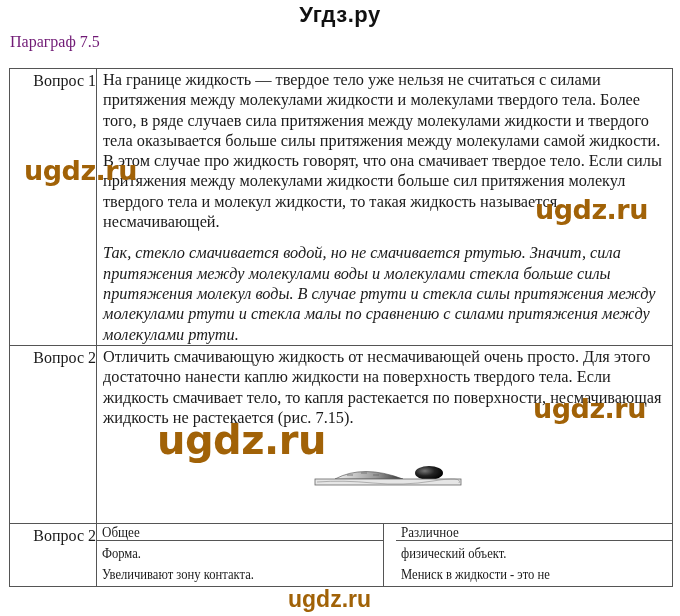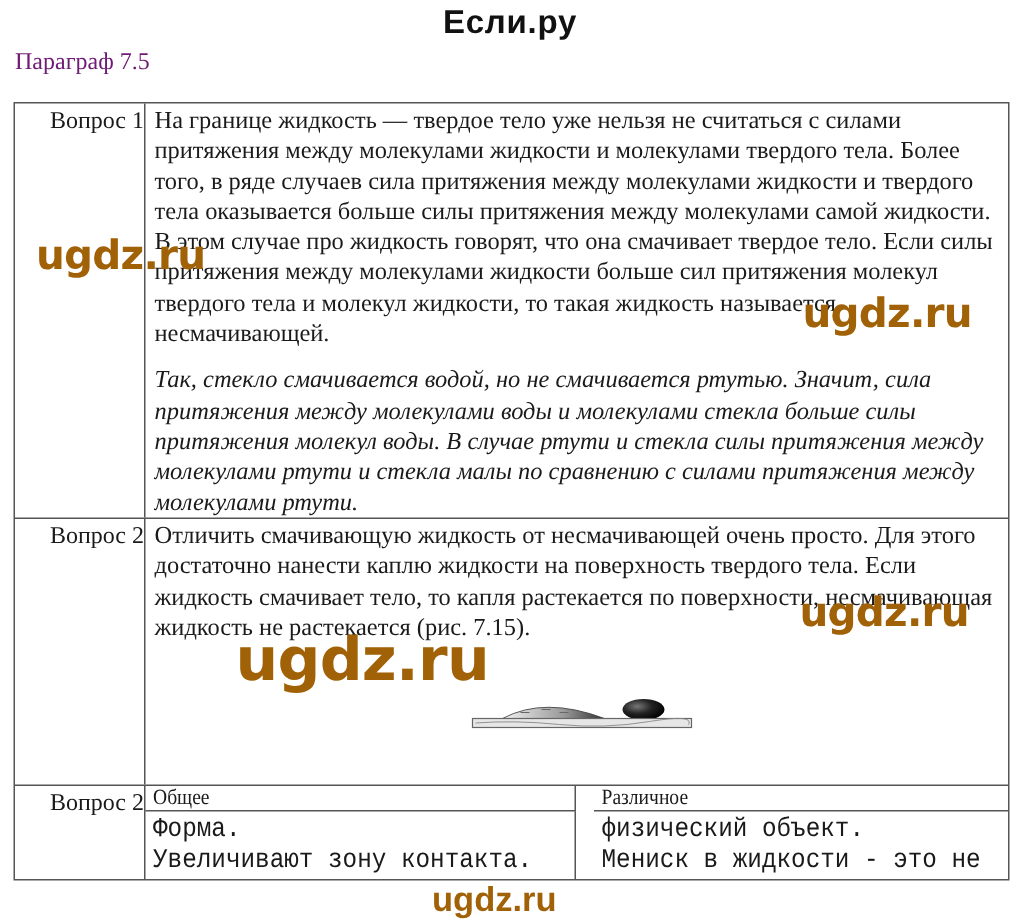--- a/index.html
+++ b/index.html
@@ -78,22 +78,22 @@
       border-bottom: 1.5px solid #555;
       font-family: Liberation Serif, serif;
       font-size: 14.5px;
       line-height: 17px;
       padding-left: 5px;
       transform-origin: left;
     }
     .sub-body {
       position: absolute;
       top: 17px; bottom: 0;
-      font-family: Liberation Mono, monospace;
-      font-size: 18px;
+      font-family: Liberation Serif, serif;
+      font-size: 14px;
       line-height: 21px;
       padding: 2px 0 0 5px;
     }
     .col-left { left: 0; width: 287px; border-right: 1.5px solid #555; }
     .col-right { left: 299px; right: 0; }
     .narrow { display: inline-block; transform: scaleX(0.9); transform-origin: left; white-space: nowrap; }
     .watermark {
       position: absolute;
       font-family: "DejaVu Sans", "Liberation Sans", sans-serif;
       font-weight: bold;
@@ -104,21 +104,21 @@
     }
     .wm-1 { left: 24px; top: 157px; font-size: 27px; }
     .wm-2 { left: 535px; top: 196px; font-size: 27px; }
     .wm-3 { left: 157px; top: 420px; font-size: 40px; }
     .wm-4 { left: 533px; top: 395px; font-size: 27px; }
     .wm-5 { left: 288px; top: 588px; font-size: 23px; font-weight: bold; font-family: "Liberation Sans", "DejaVu Sans", sans-serif; letter-spacing: 0; }
   </style>
 </head>
 <body>
 
-<div class="site-title">Если.ру</div>
+<div class="site-title">Угдз.ру</div>
 <div class="paragraph-label">Параграф 7.5</div>
 
 <div class="qa-table">
 
   <div class="row row-1">
     <div class="q-cell">Вопрос 1</div>
     <div class="a-cell">
       <p>На границе жидкость — твердое тело уже нельзя не считаться с силами притяжения между молекулами жидкости и молекулами твердого тела. Более того, в ряде случаев сила притяжения между молекулами жидкости и твердого тела оказывается больше силы притяжения между молекулами самой жидкости. В этом случае про жидкость говорят, что она смачивает твердое тело. Если силы притяжения между молекулами жидкости больше сил притяжения молекул твердого тела и молекул жидкости, то такая жидкость называется несмачивающей.</p>
       <p>Так, стекло смачивается водой, но не смачивается ртутью. Значит, сила притяжения между молекулами воды и молекулами стекла больше силы притяжения молекул воды. В случае ртути и стекла силы притяжения между молекулами ртути и стекла малы по сравнению с силами притяжения между молекулами ртути.</p>
     </div>

